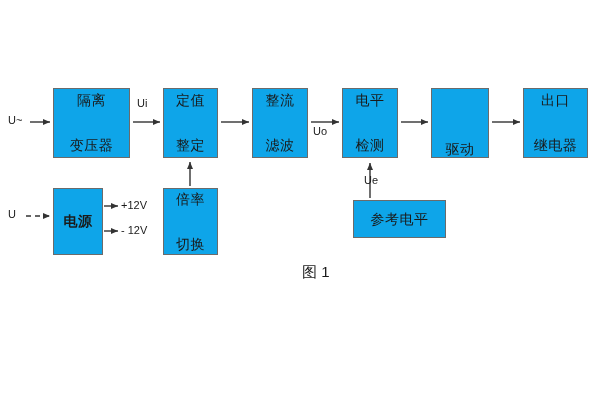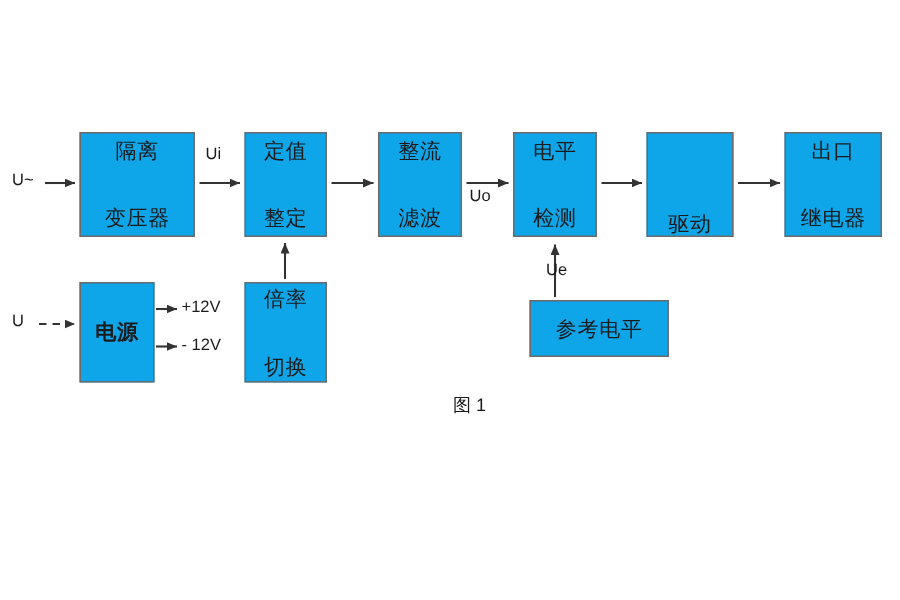--- a/index.html
+++ b/index.html
@@ -42,21 +42,21 @@
   }
 
   .label {
     position: absolute;
     color: #1a1a1a;
     font-size: 11px;
     white-space: nowrap;
     line-height: 1;
   }
   .label.cn {
-    font-size: 12px;
+    font-size: 15px;
   }
 
   svg#wires {
     position: absolute;
     left: 0;
     top: 0;
     width: 600px;
     height: 400px;
     pointer-events: none;
   }

